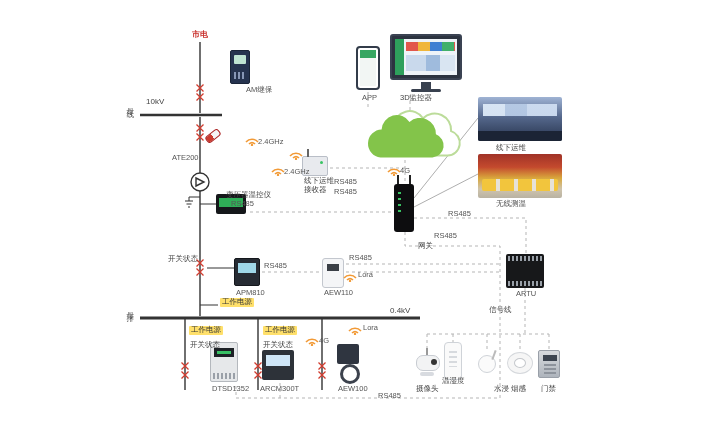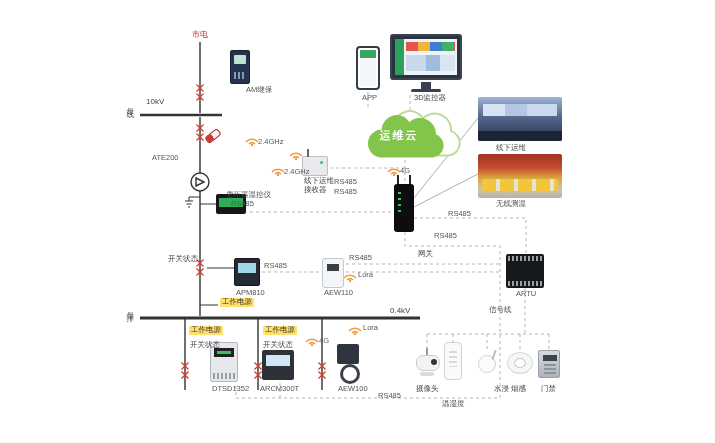--- a/index.html
+++ b/index.html
@@ -1,21 +1,21 @@
 <!DOCTYPE html>
 <html><head>
 <meta charset="utf-8">
 <style>
   html,body{margin:0;padding:0;background:#fff}
   .stage{position:relative;width:715px;height:443px;background:#fff;overflow:hidden;
          font-family:"Liberation Sans",sans-serif}
   svg.wires{position:absolute;left:0;top:0;pointer-events:none}
   .lbl{position:absolute;font-size:7.5px;line-height:1.15;color:#444;white-space:nowrap}
   .code{color:#555}
-  .red{color:#c9302c;font-weight:normal}
+  .red{color:#c9302c;font-weight:bold}
   .hl{background:#ffe06b;padding:0 2px;border-radius:1px;color:#333}
   .vert{writing-mode:vertical-rl;letter-spacing:2px}
   .dev{position:absolute;box-sizing:border-box}
   .wifi{position:absolute;width:16px;height:12px}
   
   .relay{width:20px;height:34px;background:#26334f;border:1px solid #1a2438;border-radius:2px}
   .relay .scr{position:absolute;left:3px;right:3px;top:4px;height:9px;background:#bfe3d2;border-radius:1px}
   .relay .btns{position:absolute;left:3px;right:3px;bottom:4px;height:7px;
     background:repeating-linear-gradient(90deg,#8796b5 0 2px,transparent 2px 4px)}
   
@@ -155,21 +155,20 @@
       <path d="M318.5 362.5 L325.5 369.5 M325.5 362.5 L318.5 369.5"></path>
       <path d="M318.5 371.5 L325.5 378.5 M325.5 371.5 L318.5 378.5"></path>
     </g>
   </svg>
 
   <div class="cloudbox" style="left:350px;top:104px;width:120px;height:62px">
     <svg width="120" height="62" viewBox="0 0 120 62">
       <path d="M42.5 51.5 h55 a12.5 12.5 0 0 0 3.6 -24.4 A16.5 16.5 0 0 0 73 14.3 A16 16 0 0 0 43.7 22 a14.8 14.8 0 0 0 -1.2 29.5 z" fill="#fff" stroke="#bcdc9a" stroke-width="2"></path>
       <path d="M30.5 53.5 h52 a12 12 0 0 0 3.4 -23.2 A15.8 15.8 0 0 0 59.5 18 A15.2 15.2 0 0 0 31.6 25.4 a14.1 14.1 0 0 0 -1.1 28.1 z" fill="#83c44a"></path>
     </svg>
-    <div class="txt">运维云</div>
   </div>
 
   <div class="dev relay" style="left:230px;top:50px">
     <div class="scr"></div>
     <div class="btns"></div>
   </div>
 
   <div class="dev phone" style="left:356px;top:46px">
     <div class="scr"></div>
   </div>
@@ -299,33 +298,33 @@
         <path d="M2 8 A8 8 0 0 1 14 8" fill="none" stroke="#f29a36" stroke-width="1.6"></path>
         <path d="M5 10 A4.5 4.5 0 0 1 11 10" fill="none" stroke="#f29a36" stroke-width="1.6"></path>
         <circle cx="8" cy="11" r="1.2" fill="#f29a36"></circle>
       </svg>
   </div>
 
   <div class="lbl red" style="left:192px;top:30px;font-size:8px">市电</div>
   <div class="lbl" style="left:146px;top:97px;font-size:8px">10kV</div>
   <div class="lbl vert" style="left:125px;top:102px">母线</div>
   <div class="lbl code" style="left:246px;top:86px">AM继保</div>
-  <div class="lbl code" style="left:152px;top:154px">ATE200</div>
+  <div class="lbl code" style="left:172px;top:154px">ATE200</div>
   <div class="lbl code" style="left:258px;top:138px">2.4GHz</div>
   <div class="lbl code" style="left:284px;top:168px">2.4GHz</div>
   <div class="lbl" style="left:226px;top:191px">变压器温控仪</div>
   <div class="lbl code" style="left:231px;top:200px">RS485</div>
   <div class="lbl" style="left:304px;top:177px">线下运维</div>
   <div class="lbl" style="left:304px;top:186px">接收器</div>
   <div class="lbl code" style="left:334px;top:178px">RS485</div>
   <div class="lbl code" style="left:334px;top:188px">RS485</div>
   <div class="lbl code" style="left:362px;top:94px">APP</div>
-  <div class="lbl" style="left:414px;top:94px">3D监控器</div>
+  <div class="lbl" style="left:400px;top:94px">3D监控器</div>
   <div class="lbl code" style="left:400px;top:167px">4G</div>
-  <div class="lbl" style="left:418px;top:250px">网关</div>
+  <div class="lbl" style="left:418px;top:242px">网关</div>
   <div class="lbl" style="left:496px;top:144px">线下运维</div>
   <div class="lbl" style="left:496px;top:200px">无线测温</div>
   <div class="lbl code" style="left:448px;top:210px">RS485</div>
   <div class="lbl code" style="left:434px;top:232px">RS485</div>
   <div class="lbl code" style="left:516px;top:290px">ARTU</div>
   <div class="lbl" style="left:489px;top:306px">信号线</div>
   <div class="lbl" style="left:168px;top:255px">开关状态</div>
   <div class="lbl code" style="left:236px;top:289px">APM810</div>
   <div class="lbl code" style="left:264px;top:262px">RS485</div>
   <div class="lbl code" style="left:324px;top:289px">AEW110</div>
@@ -337,18 +336,18 @@
   <div class="lbl hl" style="left:189px;top:326px">工作电源</div>
   <div class="lbl hl" style="left:263px;top:326px">工作电源</div>
   <div class="lbl" style="left:190px;top:341px">开关状态</div>
   <div class="lbl" style="left:263px;top:341px">开关状态</div>
   <div class="lbl code" style="left:319px;top:337px">4G</div>
   <div class="lbl code" style="left:363px;top:324px">Lora</div>
   <div class="lbl code" style="left:212px;top:385px">DTSD1352</div>
   <div class="lbl code" style="left:260px;top:385px">ARCM300T</div>
   <div class="lbl code" style="left:338px;top:385px">AEW100</div>
   <div class="lbl" style="left:416px;top:385px">摄像头</div>
-  <div class="lbl" style="left:442px;top:400px">温湿度</div>
+  <div class="lbl" style="left:442px;top:377px">温湿度</div>
   <div class="lbl" style="left:494px;top:385px">水浸</div>
   <div class="lbl" style="left:511px;top:385px">烟感</div>
   <div class="lbl" style="left:541px;top:385px">门禁</div>
   <div class="lbl code" style="left:378px;top:392px">RS485</div>
 </div>
 
 </body></html>

